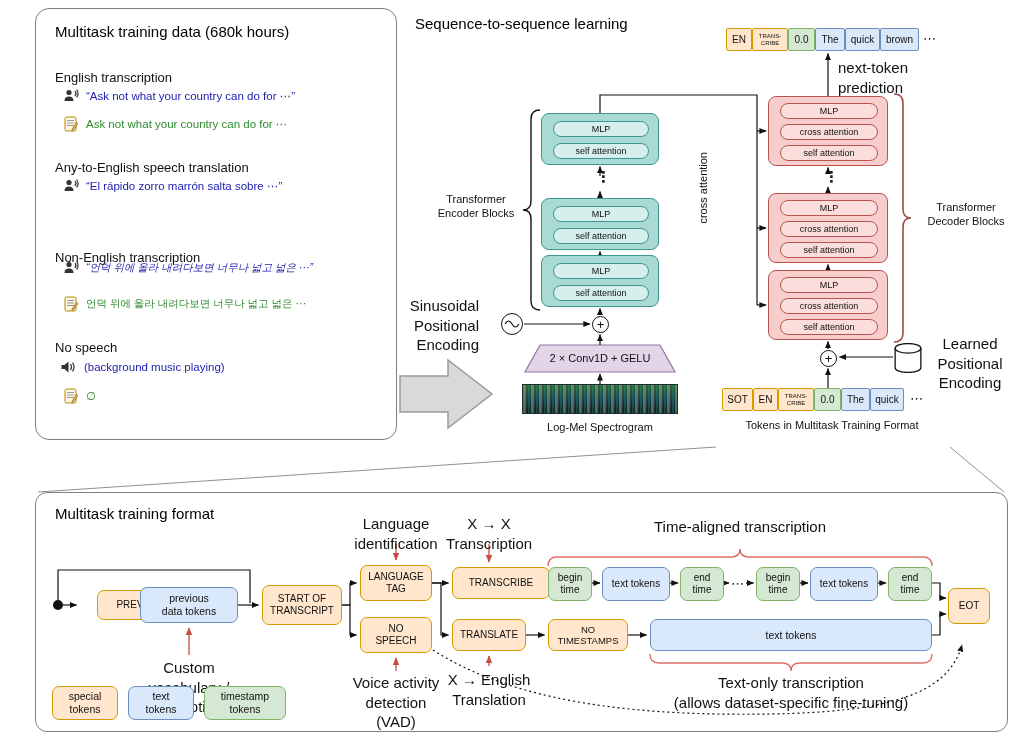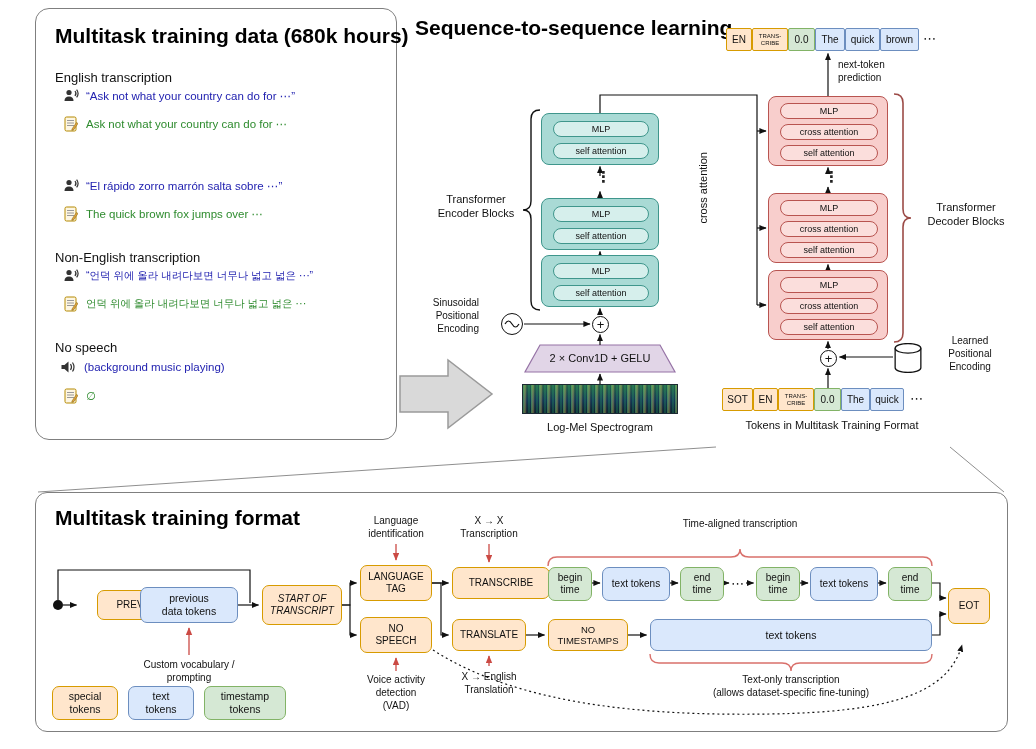--- a/index.html
+++ b/index.html
@@ -15,24 +15,24 @@
   .blue {background:#dae8fc; border-color:#6c8ebf;}
   .green {background:#d5e8d4; border-color:#82b366;}
   .encblk {background:#a9dad5; border:1px solid #3f968c; border-radius:8px;}
   .decblk {background:#f8cecc; border:1px solid #b85450; border-radius:8px;}
   .esub {position:absolute; left:11px; width:96px; height:16px; border-radius:8px; display:flex;
          align-items:center; justify-content:center; font-size:9px; background:#d6efec;
          border:1px solid #3f968c; z-index:4;}
   .dsub {position:absolute; left:11px; width:98px; height:16px; border-radius:8px; display:flex;
          align-items:center; justify-content:center; font-size:9px; background:#fbdedc;
          border:1px solid #b85450; z-index:4;}
-  .lbl {position:absolute; white-space:pre-line; font-size:10px; line-height:1.3; color:#111; z-index:3;}
+  .lbl {position:absolute; white-space:pre-line; font-size:15px; line-height:1.3; color:#111; z-index:3;}
   .ctr {text-align:center;}
   .rgt {text-align:right;}
-  .h-title {font-weight:bold; font-size:21px; color:#000;}
+  .h-title {font-weight:normal; font-size:15px; color:#000;}
   .sec-h {font-size:13px;}
   .audio-t {font-size:11.5px; color:#2222b0;}
   .text-t {font-size:11.5px; color:#2e8b2e;}
   .row {position:absolute; display:flex; align-items:center; gap:7px; z-index:3;}
   .vtext {writing-mode:vertical-rl; transform:rotate(180deg); font-size:11px;}
   .dots-v {position:absolute; font-size:15px; font-weight:bold; color:#222; z-index:3;}
   .dots-h {position:absolute; font-size:13px; color:#222; z-index:3;}
   .oplus {position:absolute; width:17px; height:17px; border:1.3px solid #111; border-radius:50%;
           background:#fff; display:flex; align-items:center; justify-content:center; font-size:13px;
           line-height:1; z-index:4; color:#111;}
@@ -154,46 +154,35 @@
           <rect x="1" y="1" width="11" height="14" rx="1.5" fill="#fdf6e3" stroke="#b58900"></rect>
           <line x1="3" y1="4.5" x2="10" y2="4.5" stroke="#999"></line>
           <line x1="3" y1="7" x2="10" y2="7" stroke="#999"></line>
           <line x1="3" y1="9.5" x2="10" y2="9.5" stroke="#999"></line>
           <path d="M8 13 L12.5 6.5 L14 7.5 L9.5 14 L7.8 14.3 Z" fill="#e2a33d" stroke="#8a6d1a" stroke-width="0.6"></path>
         </svg>
       </span>
     <span class="text-t">Ask not what your country can do for ⋯</span>
   </div>
 
+  <div class="lbl sec-h" style="left:55px; top:160px;">Any-to-English speech translation</div>
   <div class="row" style="left:62px; top:178px;">
     <span class="icon-wrap">
         <svg width="16" height="16" viewBox="0 0 16 16">
           <circle cx="6" cy="4.5" r="2.6" fill="#333"></circle>
           <path d="M1.5 13 Q1.5 8.5 6 8.5 Q10.5 8.5 10.5 13 Z" fill="#333"></path>
           <path d="M12 3 Q14 5.5 12 8" stroke="#333" fill="none" stroke-width="1.2"></path>
           <path d="M13.6 1.6 Q16.6 5.5 13.6 9.4" stroke="#333" fill="none" stroke-width="1.2"></path>
         </svg>
       </span>
     <span class="audio-t">“El rápido zorro marrón salta sobre ⋯”</span>
   </div>
-  <div class="row" style="left:62px; top:206px;">
-    <span class="icon-wrap">
-        <svg width="14" height="16" viewBox="0 0 14 16">
-          <rect x="1" y="1" width="11" height="14" rx="1.5" fill="#fdf6e3" stroke="#b58900"></rect>
-          <line x1="3" y1="4.5" x2="10" y2="4.5" stroke="#999"></line>
-          <line x1="3" y1="7" x2="10" y2="7" stroke="#999"></line>
-          <line x1="3" y1="9.5" x2="10" y2="9.5" stroke="#999"></line>
-          <path d="M8 13 L12.5 6.5 L14 7.5 L9.5 14 L7.8 14.3 Z" fill="#e2a33d" stroke="#8a6d1a" stroke-width="0.6"></path>
-        </svg>
-      </span>
-    <span class="text-t">The quick brown fox jumps over ⋯</span>
-  </div>
 
   <div class="lbl sec-h" style="left:55px; top:250px;">Non-English transcription</div>
-  <div class="row" style="left:62px; top:268px;">
+  <div class="row" style="left:62px; top:260px;font-style:italic;">
     <span class="icon-wrap">
         <svg width="16" height="16" viewBox="0 0 16 16">
           <circle cx="6" cy="4.5" r="2.6" fill="#333"></circle>
           <path d="M1.5 13 Q1.5 8.5 6 8.5 Q10.5 8.5 10.5 13 Z" fill="#333"></path>
           <path d="M12 3 Q14 5.5 12 8" stroke="#333" fill="none" stroke-width="1.2"></path>
           <path d="M13.6 1.6 Q16.6 5.5 13.6 9.4" stroke="#333" fill="none" stroke-width="1.2"></path>
         </svg>
       </span>
     <span class="audio-t" style="font-size:10.5px">“언덕 위에 올라 내려다보면 너무나 넓고 넓은 ⋯”</span>
   </div>
@@ -318,21 +307,21 @@
   <div class="box tok blue" style="left:870px; top:388px; width:34px; height:23px;">quick</div>
   <div class="dots-h" style="left:910px; top:391px;">⋯</div>
   <div class="lbl ctr" style="left:712px; top:418px; width:240px; font-size:11px;">Tokens in Multitask Training Format</div>
 
   <div class="panel" style="left:35px; top:492px; width:973px; height:240px; border-radius:12px;"></div>
   <div class="lbl h-title" style="left:55px; top:504px;">Multitask training format</div>
 
   <div class="box orange" style="left:80px; top:590px; width:66px; height:30px;margin-left:17px;">PREV</div>
   <div class="box blue" style="left:140px; top:587px; width:98px; height:36px; font-size:10.5px;">previous
 data tokens</div>
-  <div class="box orange" style="left:262px; top:585px; width:80px; height:40px;font-style:italic;">START OF
+  <div class="box orange" style="left:262px; top:585px; width:80px; height:40px;">START OF
 TRANSCRIPT</div>
   <div class="box orange" style="left:360px; top:565px; width:72px; height:36px;">LANGUAGE
 TAG</div>
   <div class="box orange" style="left:360px; top:617px; width:72px; height:36px;">NO
 SPEECH</div>
   <div class="box orange" style="left:452px; top:567px; width:98px; height:32px;">TRANSCRIBE</div>
   <div class="box orange" style="left:452px; top:619px; width:74px; height:32px;">TRANSLATE</div>
 
   <div class="box green" style="left:548px; top:567px; width:44px; height:34px;">begin
 time</div>

